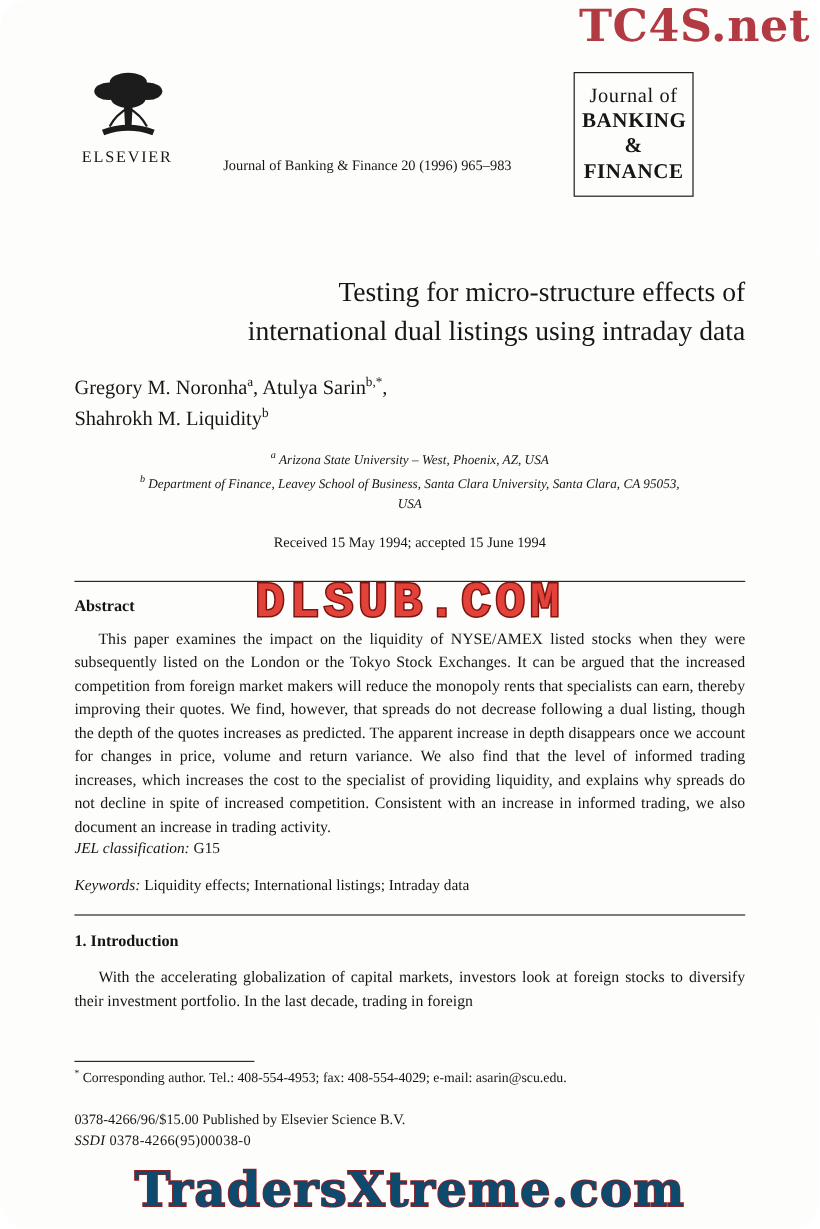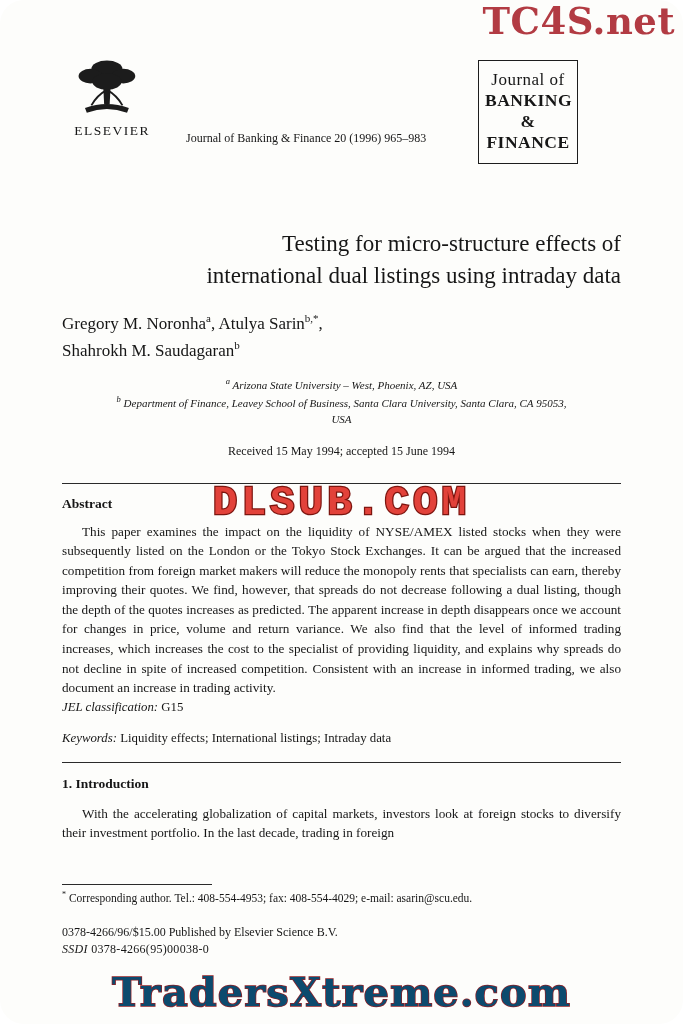--- a/index.html
+++ b/index.html
@@ -41,21 +41,21 @@
     font-size: 40px;
     letter-spacing: 1px;
     color: #0c4a6e;
     -webkit-text-stroke: 1.5px #8e2026;
     paint-order: stroke fill;
   }
 
   
   .publisher { position: absolute; left: 62px; top: 56px; width: 88px; text-align: center; }
   .publisher-logo svg { display: block; margin: 0 auto; }
-  .publisher-name { margin-top: 3px; font-size: 13.5px; letter-spacing: 1.5px; text-align: right; }
+  .publisher-name { margin-top: 3px; font-size: 13.5px; letter-spacing: 1.5px; }
 
   .citation { position: absolute; left: 186px; top: 131px; font-size: 12px; }
 
   .journal-box {
     position: absolute; left: 478px; top: 60px; width: 100px;
     border: 1.5px solid #1d1d1d;
     padding: 9px 6px 10px;
     text-align: center;
   }
   .jb1 { font-size: 17px; letter-spacing: 0.5px; }
@@ -136,21 +136,21 @@
   </header>
 
   <main class="article">
     <h1 class="title">
       <span>Testing for micro-structure effects of</span><br>
       <span>international dual listings using intraday data</span>
     </h1>
 
     <div class="authors">
       <span>Gregory M. Noronha</span><sup>a</sup><span>, Atulya Sarin</span><sup>b,*</sup><span>,</span><br>
-      <span>Shahrokh M. Saudagaran</span><sup>b</sup>
+      <span>Shahrokh M. Liquidity</span><sup>b</sup>
     </div>
 
     <div class="affiliations">
       <div><sup>a</sup><span> Arizona State University – West, Phoenix, AZ, USA</span></div>
       <div><sup>b</sup><span> Department of Finance, Leavey School of Business, Santa Clara University, Santa Clara, CA 95053,</span></div>
       <div><span>USA</span></div>
     </div>
 
     <div class="received">Received 15 May 1994; accepted 15 June 1994</div>
 

